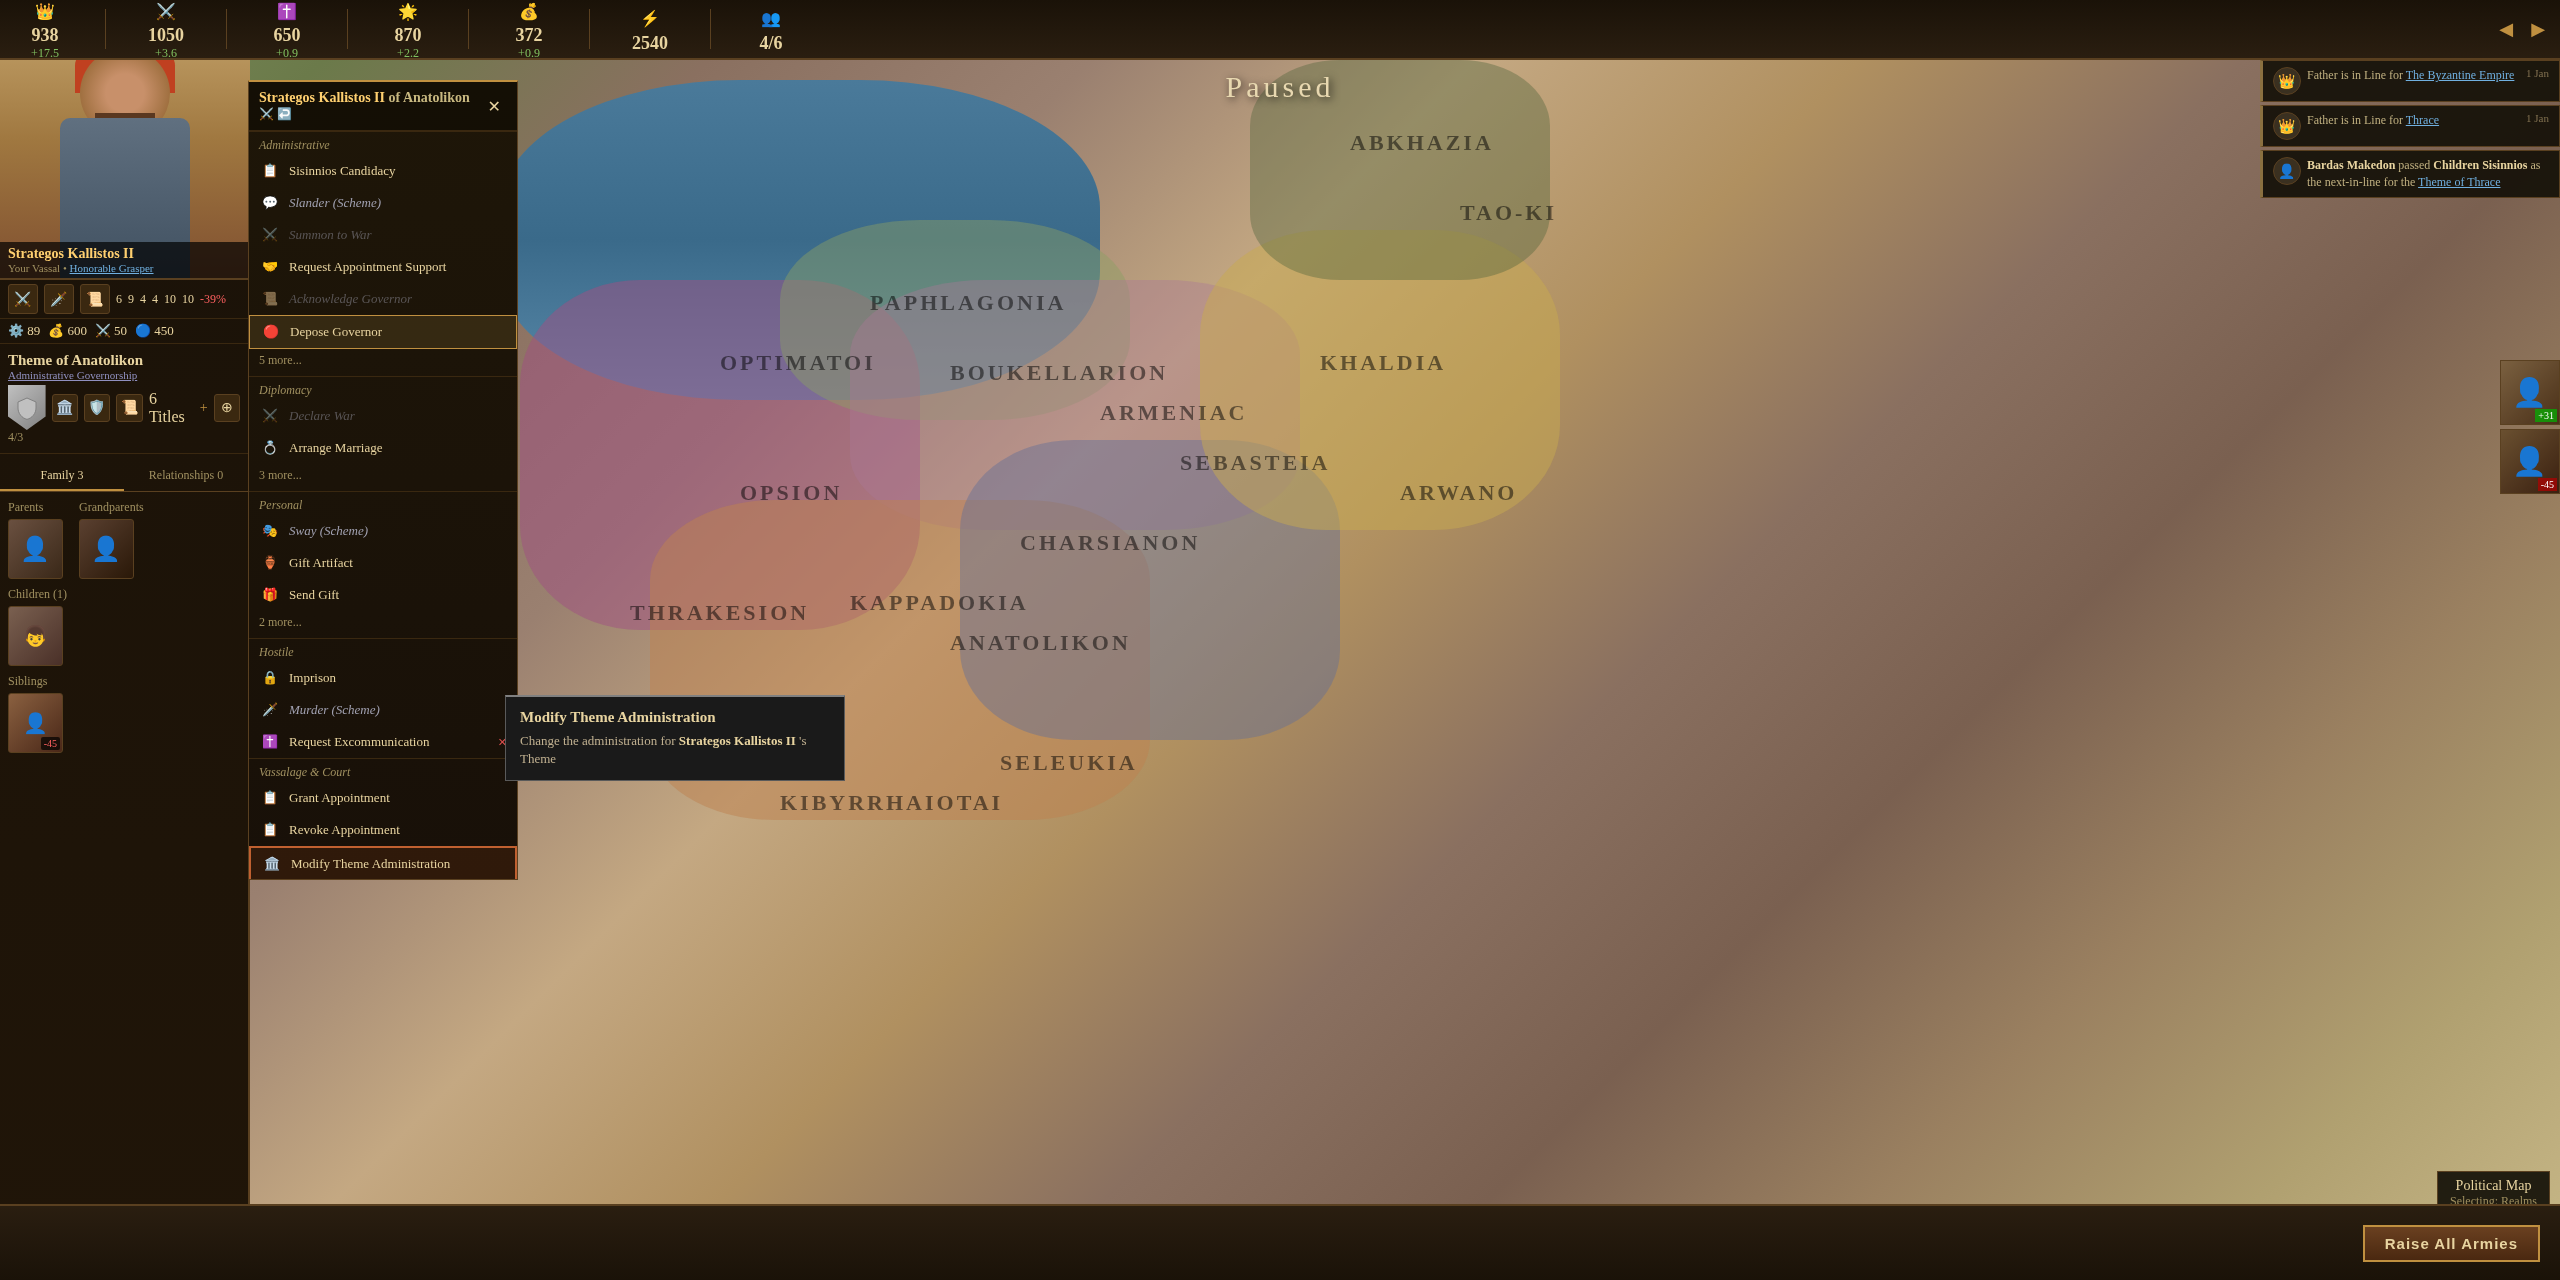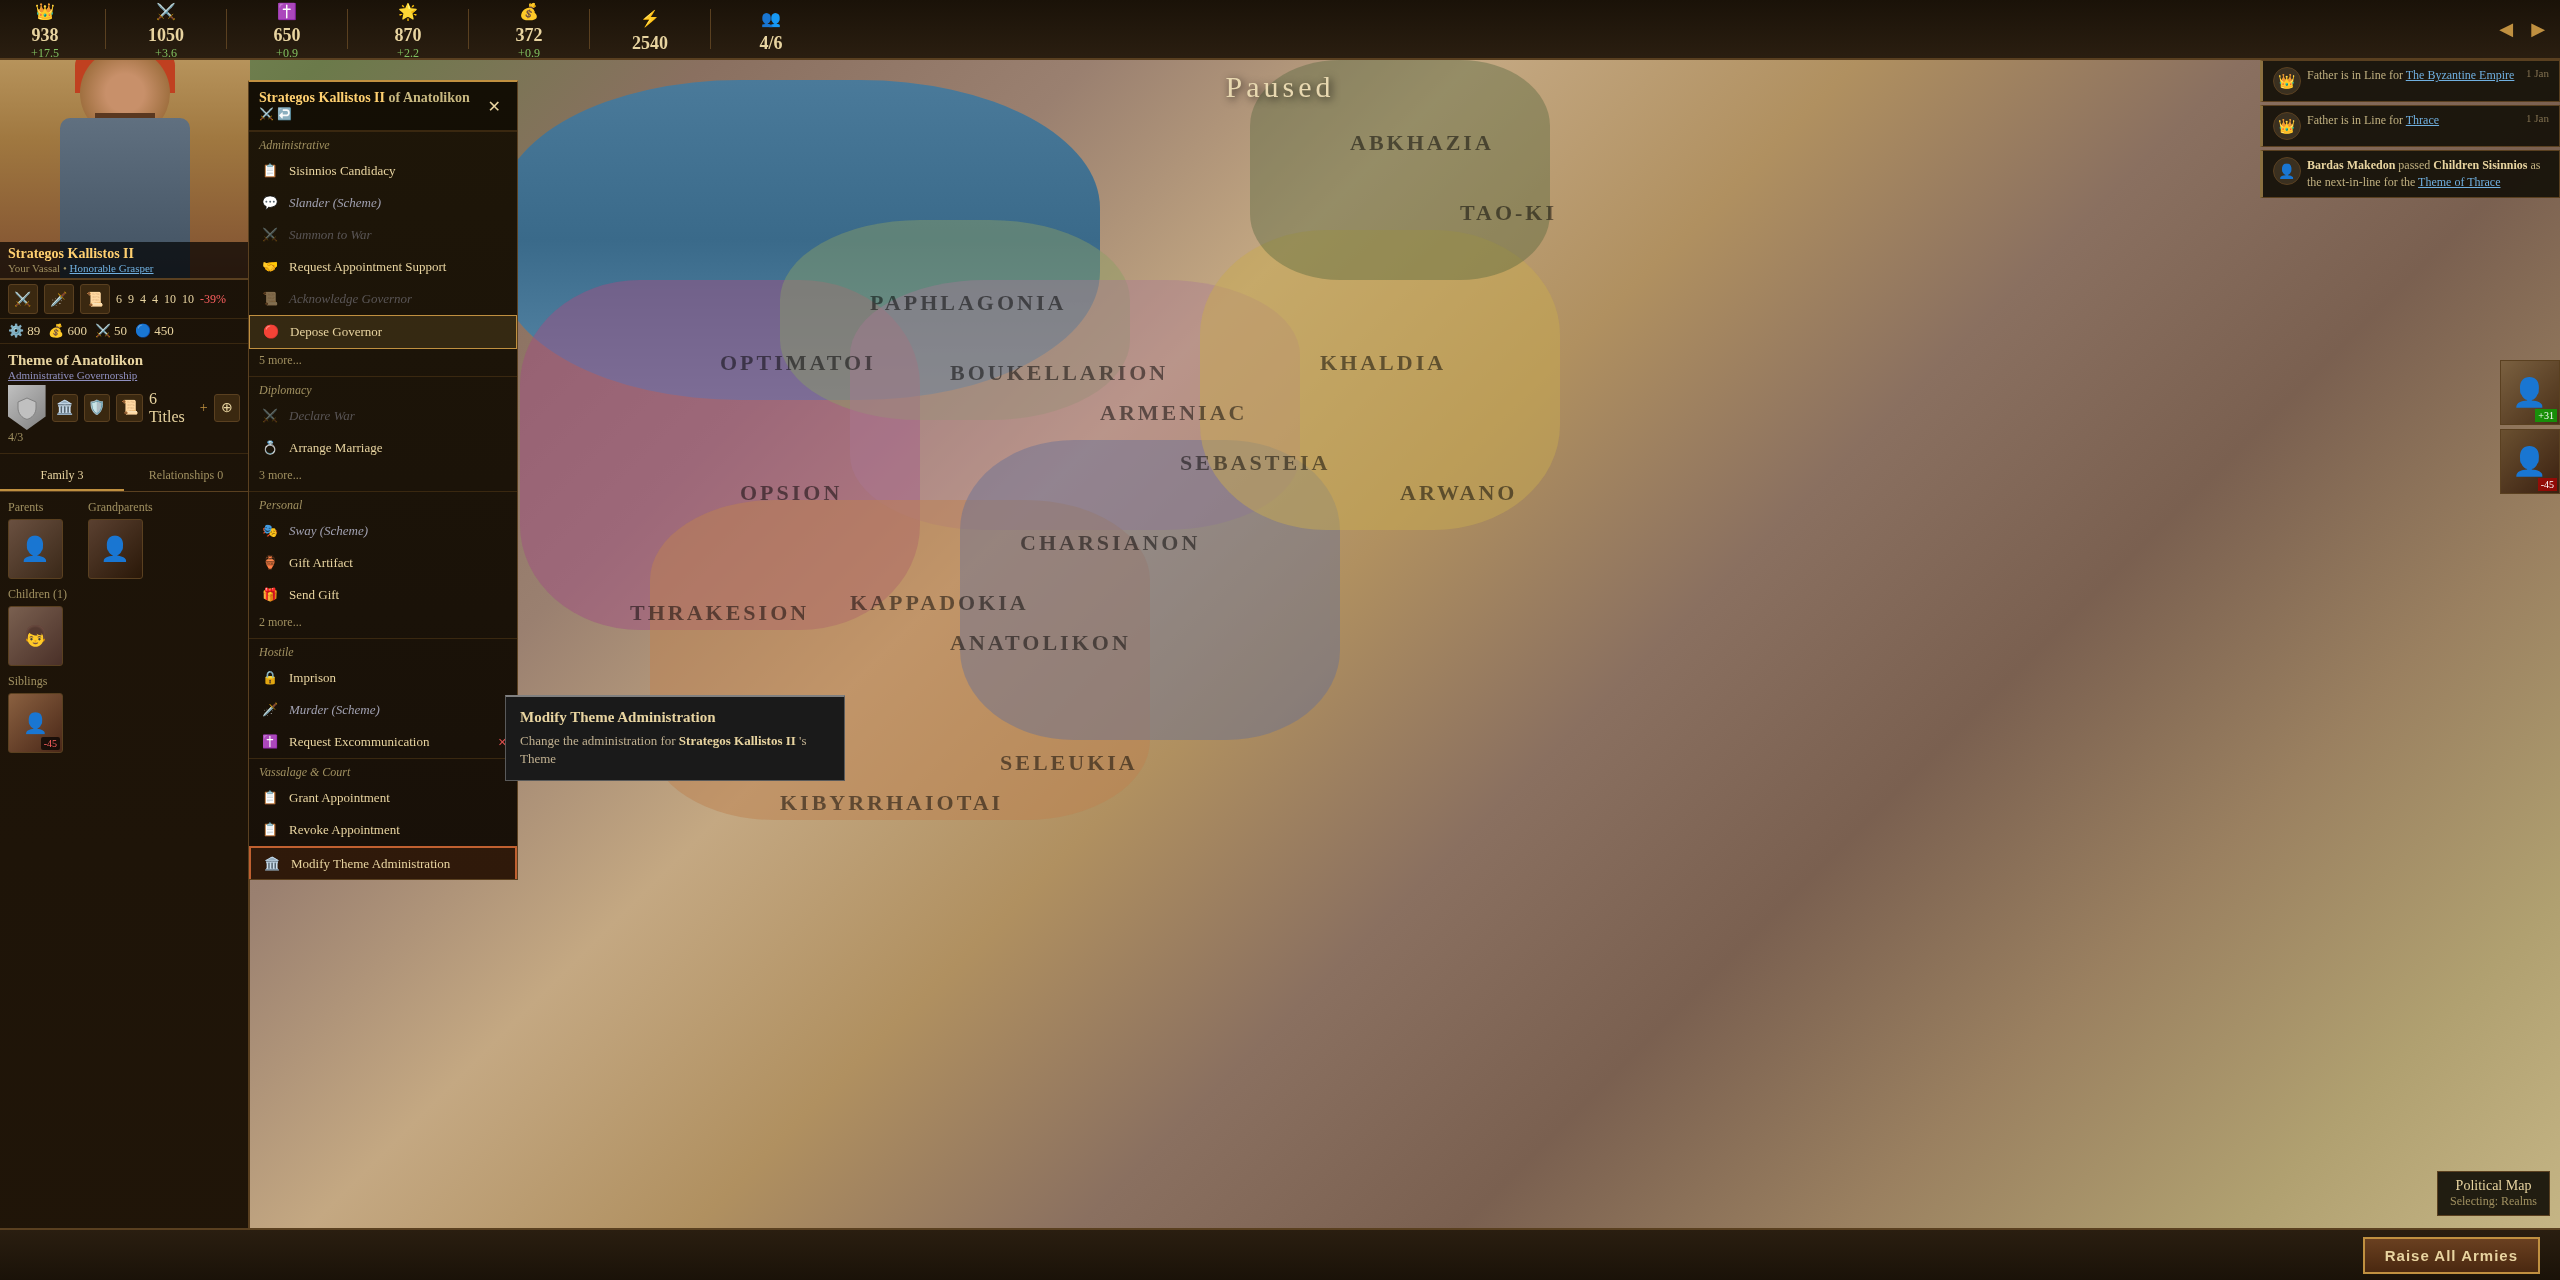--- a/index.html
+++ b/index.html
@@ -594,21 +594,21 @@
       color: #a09060;
       font-size: 12px;
       text-align: center;
     }
 
     
     #bottom-bar {
       position: absolute;
       bottom: 0;
       left: 0; right: 0;
-      height: 52px;
+      height: 76px;
       background: linear-gradient(180deg, #2a1e10 0%, #1a1208 100%);
       border-top: 2px solid #5a4020;
       display: flex;
       align-items: center;
       justify-content: flex-end;
       padding: 0 20px;
       z-index: 100;
       margin-top: 28px;
     }
 
@@ -861,21 +861,21 @@
       <span>Family</span>
       <span>3</span>
     </div>
     <div class="bottom-tab">
       <span>Relationships</span>
       <span>0</span>
     </div>
   </div>
 
   <div class="family-section">
-    <div style="display:flex;gap:25px;">
+    <div style="display:flex;gap:16px;">
       <div>
         <div class="family-label">Parents</div>
         <div class="family-portraits">
           <div class="mini-portrait" style="background:linear-gradient(135deg,#6a5040,#3a2818);">
             <div style="width:100%;height:100%;display:flex;align-items:center;justify-content:center;color:#c0b080;font-size:24px;">👤</div>
           </div>
         </div>
       </div>
       <div>
         <div class="family-label">Grandparents</div>

